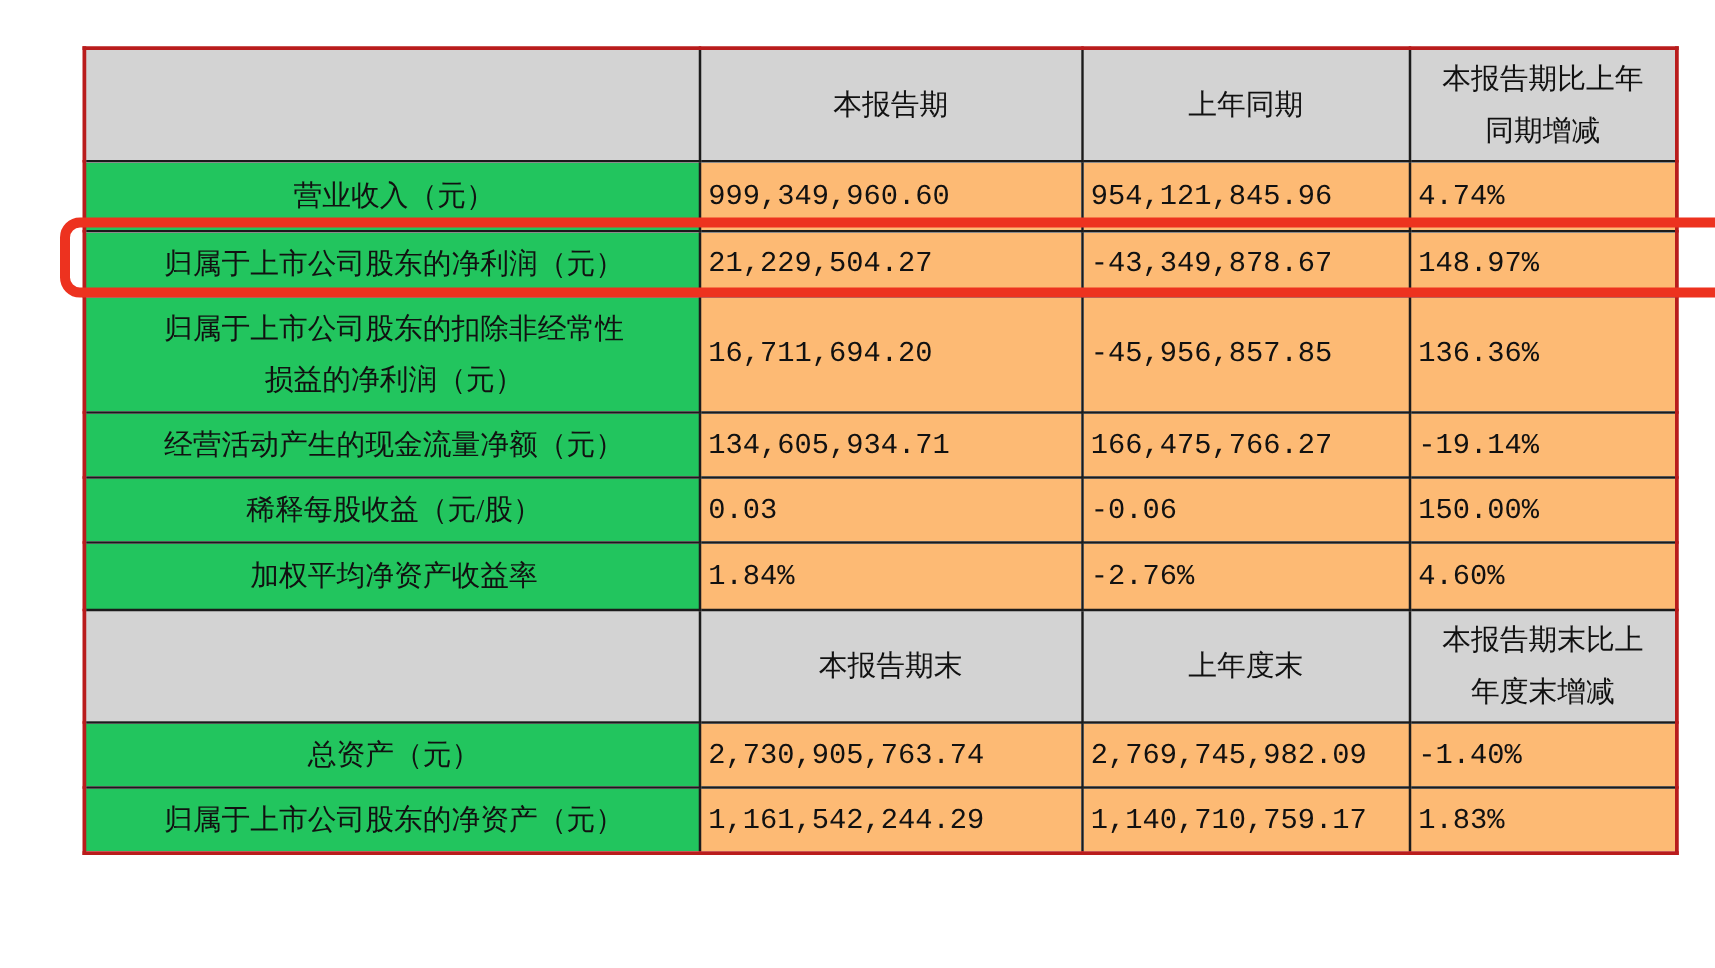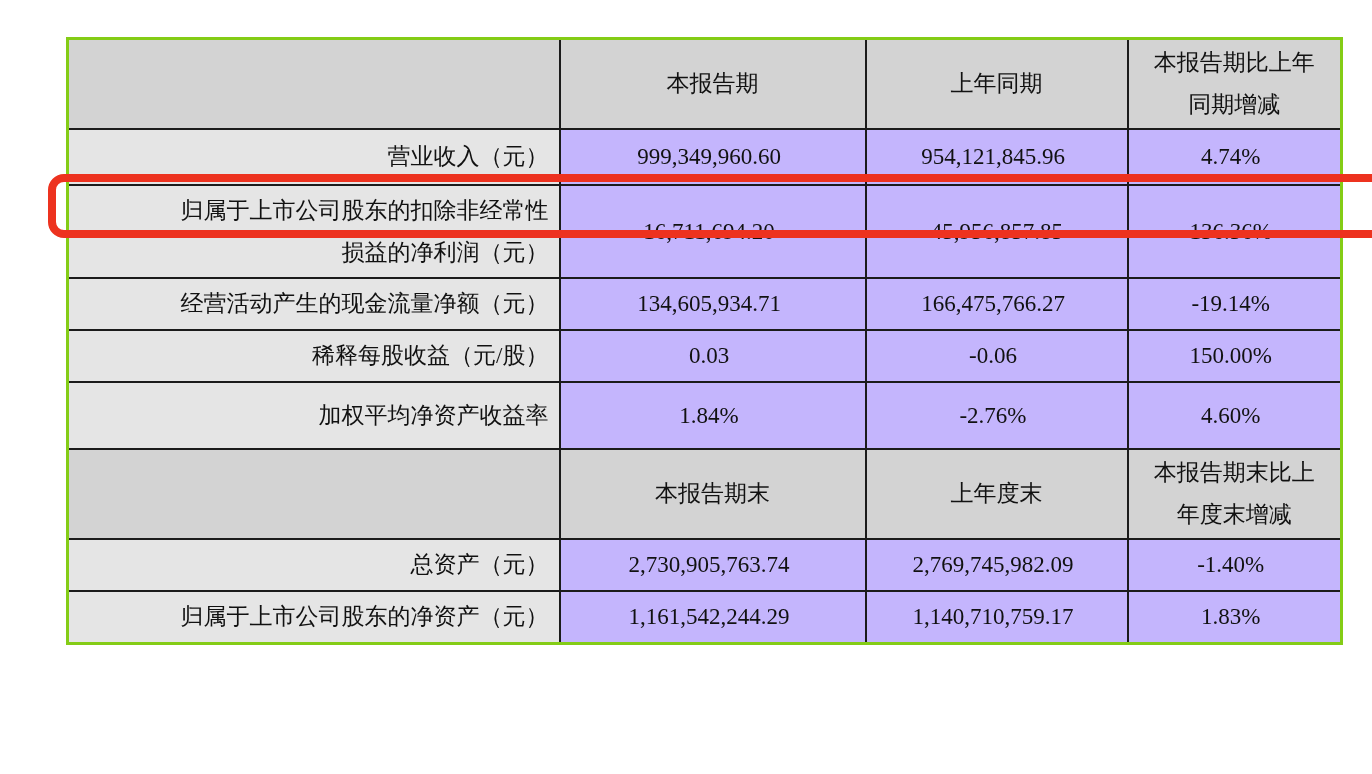--- a/index.html
+++ b/index.html
@@ -19,39 +19,40 @@
     position: absolute;
     inset: 0;
   }
   table.fin-table {
     position: absolute;
     left: 66px;
     top: 37px;
     width: 1274px;
     border-collapse: collapse;
     table-layout: fixed;
-    border: 3px solid #84cc16;
+    border: 3px solid #b91c1c;
   }
   table.fin-table td {
     border: 2px solid #1b1b1b;
     font-size: 23px;
     vertical-align: middle;
     overflow: hidden;
   }
   td.label-cell {
-    background: #e5e5e5;
-    text-align: right;
+    background: #22c55e;
+    text-align: center;
     padding: 4px 10px 4px 13px;
     white-space: pre-line;
     line-height: 1.82;
   }
   td.num-cell {
-    background: #c4b5fd;
-    text-align: center;
+    background: #fdba74;
+    text-align: left;
     padding: 4px 13px 4px 6px;
+    font-family: Liberation Mono, monospace;
   }
   td.header-cell {
     background: #d3d3d3;
     text-align: center;
     white-space: pre-line;
     line-height: 1.82;
     padding: 2px 6px;
   }
   .highlight-overlay {
     position: absolute;
@@ -87,20 +88,26 @@
 同期增减</td>
       </tr>
 
       <tr style="height:56px">
         <td class="label-cell">营业收入（元）</td>
         <td class="num-cell">999,349,960.60</td>
         <td class="num-cell">954,121,845.96</td>
         <td class="num-cell">4.74%</td>
       </tr>
 
+      <tr style="height:47px">
+        <td class="label-cell">归属于上市公司股东的净利润（元）</td>
+        <td class="num-cell">21,229,504.27</td>
+        <td class="num-cell">-43,349,878.67</td>
+        <td class="num-cell">148.97%</td>
+      </tr>
 
       <tr style="height:86px">
         <td class="label-cell">归属于上市公司股东的扣除非经常性
 损益的净利润（元）</td>
         <td class="num-cell">16,711,694.20</td>
         <td class="num-cell">-45,956,857.85</td>
         <td class="num-cell">136.36%</td>
       </tr>
 
       <tr style="height:50px">
@@ -111,21 +118,21 @@
       </tr>
 
 
       <tr style="height:50px">
         <td class="label-cell">稀释每股收益（元/股）</td>
         <td class="num-cell">0.03</td>
         <td class="num-cell">-0.06</td>
         <td class="num-cell">150.00%</td>
       </tr>
 
-      <tr style="height:67px">
+      <tr style="height:54px">
         <td class="label-cell">加权平均净资产收益率</td>
         <td class="num-cell">1.84%</td>
         <td class="num-cell">-2.76%</td>
         <td class="num-cell">4.60%</td>
       </tr>
 
       <tr style="height:70px">
         <td class="header-cell"></td>
         <td class="header-cell">本报告期末</td>
         <td class="header-cell">上年度末</td>

